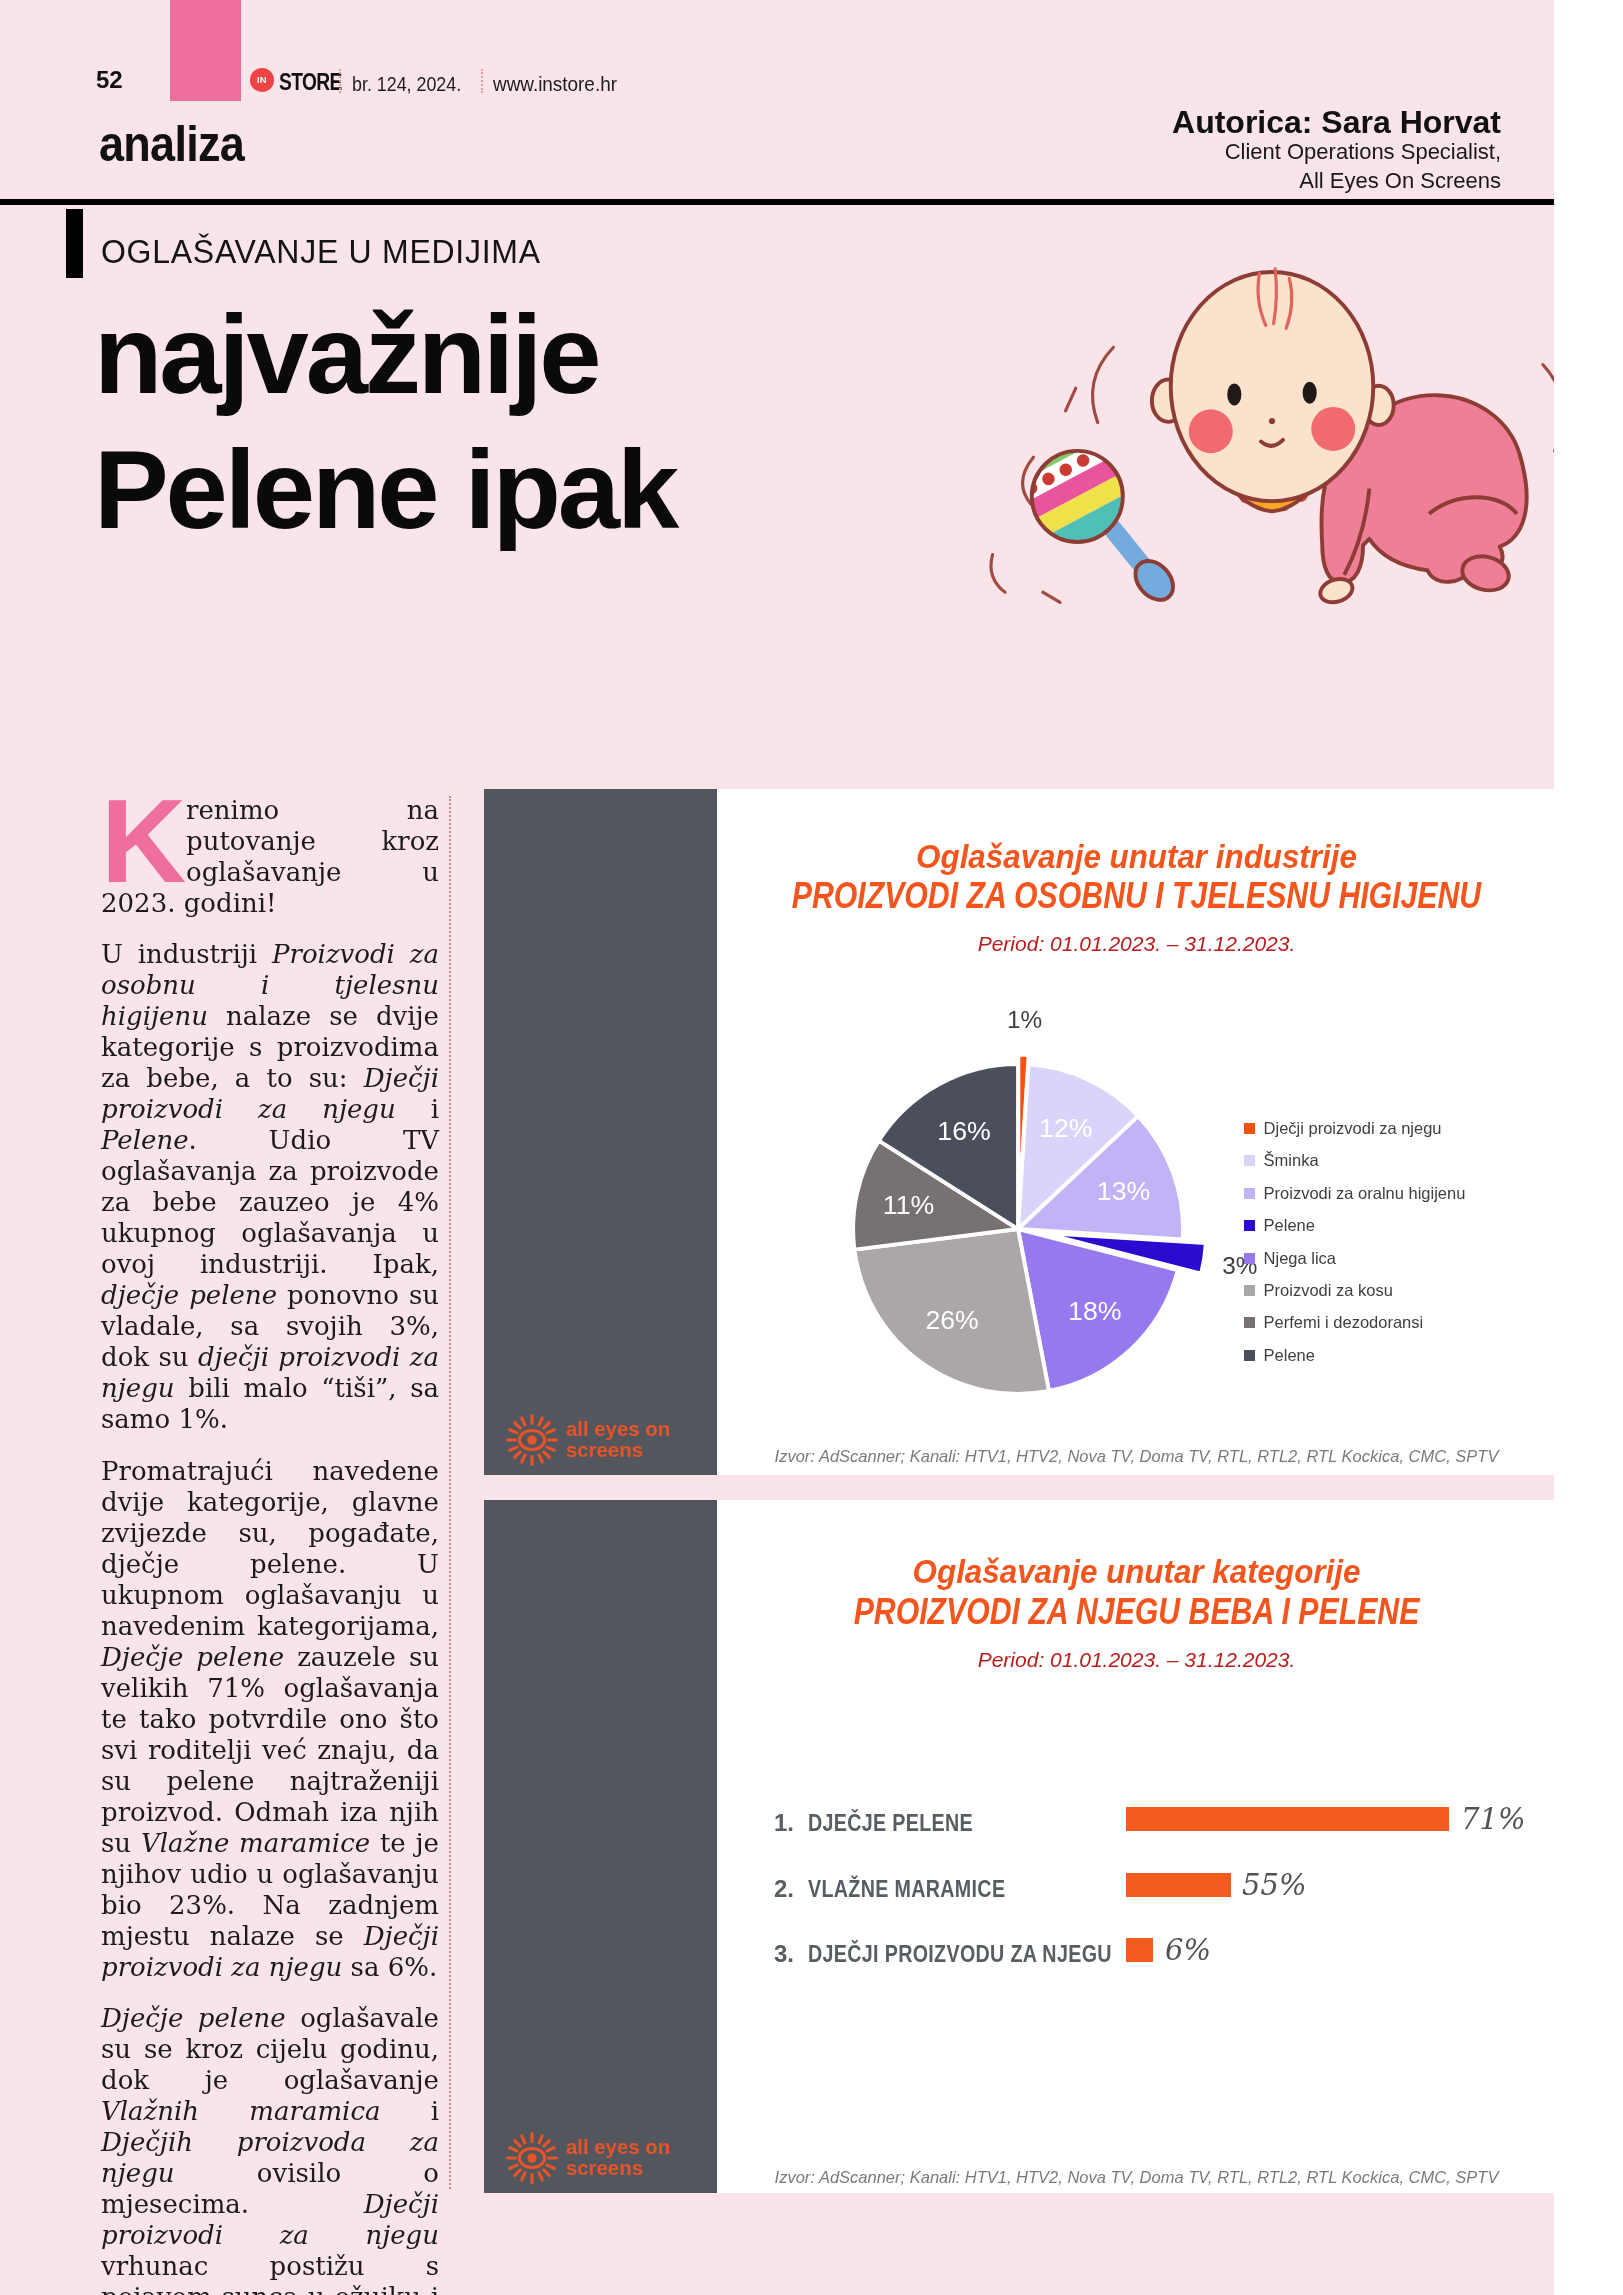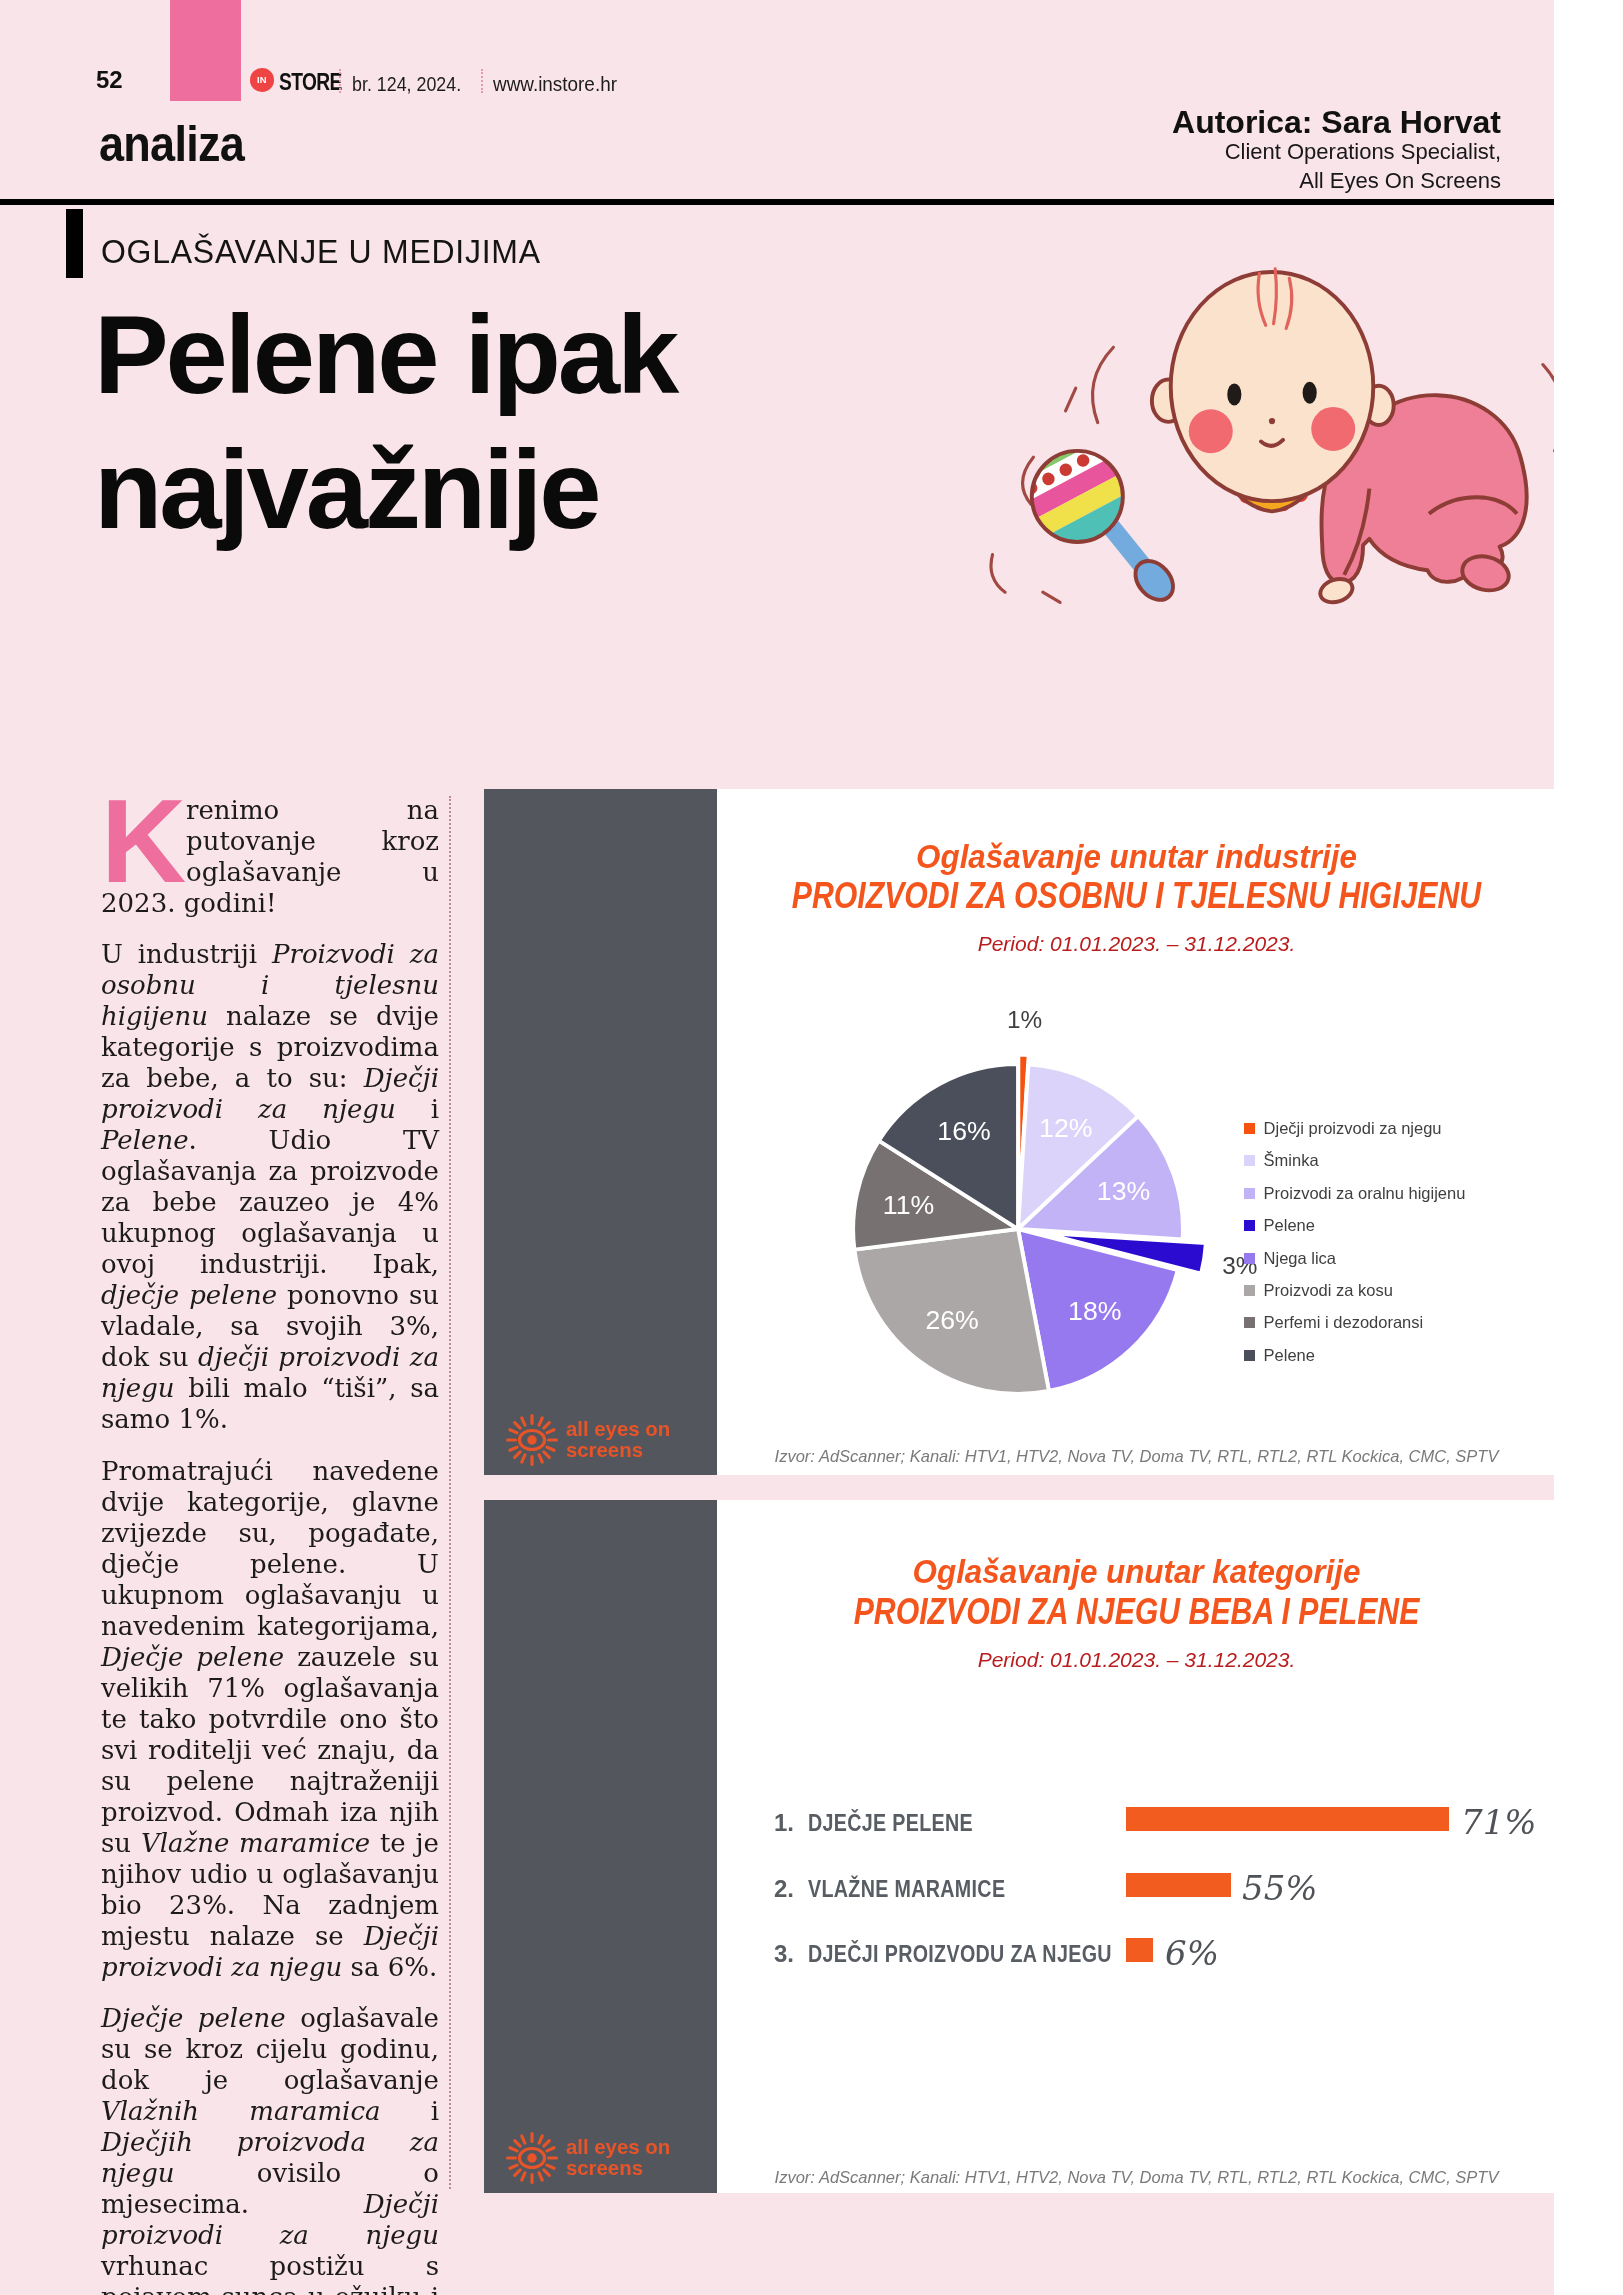--- a/index.html
+++ b/index.html
@@ -58,21 +58,21 @@
   .legend{position:absolute;left:760px;top:330px;}
   .legend-row{display:flex;align-items:center;margin-bottom:13.4px;}
   .legend-marker{width:11px;height:11px;margin-right:8.6px;flex:none;}
   .legend-label{font-size:16.5px;color:#3F3F3F;white-space:nowrap;}
 
   .bar-row{position:absolute;left:0;width:100%;height:28px;}
   .row0{top:307px;} .row1{top:373px;} .row2{top:438px;}
   .bar-rank{position:absolute;left:290px;top:1.6px;font-weight:700;font-size:24px;color:#585D64;}
   .bar-cat{position:absolute;left:324px;top:1.6px;font-weight:700;font-size:24px;color:#585D64;letter-spacing:0.4px;transform:scaleX(.82);transform-origin:left top;white-space:nowrap;}
   .bar-fill{position:absolute;left:642px;top:0;height:24px;background:#F25C1E;}
-  .bar-val{position:absolute;top:-4.7px;font-family:"DejaVu Serif",serif;font-style:italic;font-size:34px;color:#4F5357;}
+  .bar-val{position:absolute;top:-4.7px;font-family:"DejaVu Serif",serif;font-style:italic;font-size:29px;color:#4F5357;}
 </style>
 </head>
 <body>
 
 <div class="page">
 
   <div class="abs page-number">52</div>
   <div class="abs pink-block"></div>
   <div class="abs in-circle">IN</div>
   <div class="abs store">STORE</div>
@@ -86,22 +86,22 @@
     <div class="author-sub">Client Operations Specialist,</div>
     <div class="author-sub">All Eyes On Screens</div>
   </div>
 
   <div class="abs section-title">analiza</div>
   <div class="abs top-rule"></div>
   <div class="abs kicker-bar"></div>
   <div class="abs kicker">OGLAŠAVANJE U MEDIJIMA</div>
 
   <div class="abs headline">
+    <div>najvažnije</div>
     <div>Pelene ipak</div>
-    <div>najvažnije</div>
   </div>
 
   <svg class="abs" style="left:958px;top:253px;" width="628" height="355" viewBox="0 0 800 452">
     <g stroke="#A14A43" stroke-width="4" fill="none" stroke-linecap="round">
       <path d="M198,120 Q158,162 178,216"></path>
       <path d="M150,172 l-13,29"></path>
       <path d="M745,142 Q790,192 760,252"></path>
       <path d="M782,120 l15,24"></path>
       <path d="M96,260 Q70,292 93,320"></path>
       <path d="M44,384 Q36,414 60,432"></path>

